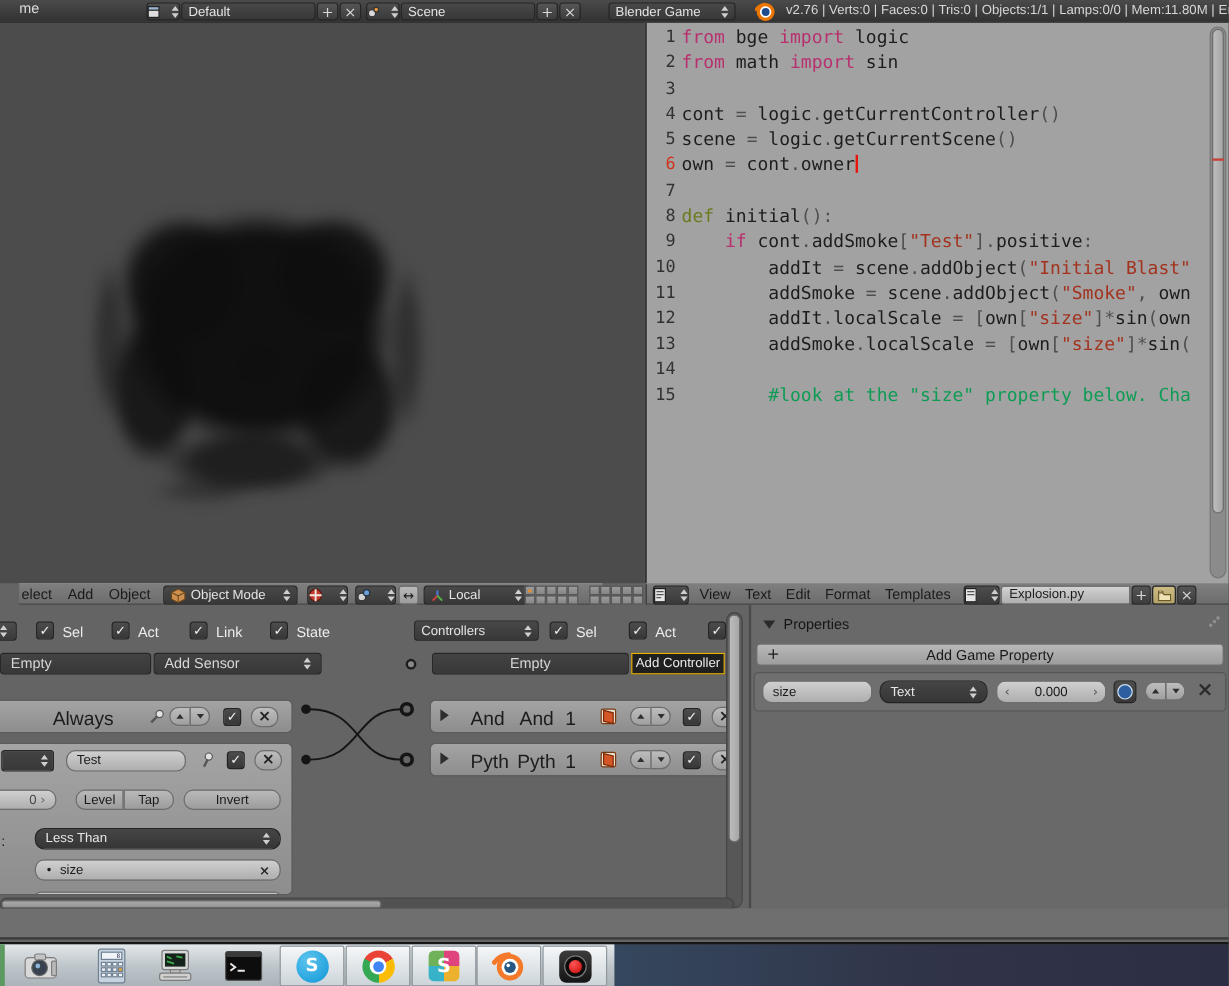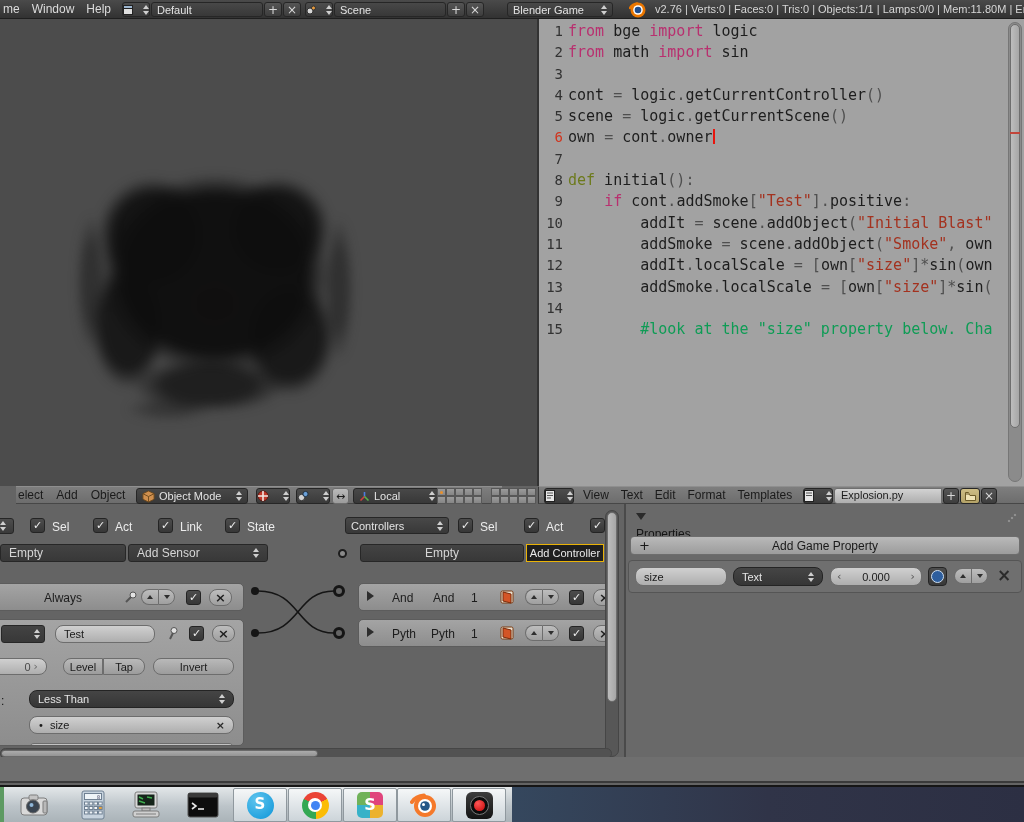--- a/index.html
+++ b/index.html
@@ -78,21 +78,21 @@
 
   
   #logic{left:0;top:504px;width:622px;height:253px;background:#646464;overflow:hidden;}
   .checkbox{width:15px;height:15px;background:linear-gradient(#4c4c4c,#373737);
     border:1px solid #242424;border-radius:3px;color:#efefef;display:flex;align-items:center;
     justify-content:center;font-size:11px;}
   .cb-label{font-size:12px;color:#ececec;}
   .bar-dark{background:linear-gradient(#434343,#383838);border:1px solid #272727;border-radius:3px;
     color:#d6d6d6;font-size:12px;display:flex;align-items:center;}
   .block{background:linear-gradient(#a4a4a4,#8d8d8d);border:1px solid #5c5c5c;border-radius:5px;}
-  .blk-label{font-size:12px;color:#1c1c1c;}
+  .blk-label{font-size:16px;color:#1c1c1c;}
   .updown{display:flex;height:16px;}
   .ud-cell{width:17px;display:flex;align-items:center;justify-content:center;
     background:linear-gradient(#bdbdbd,#9f9f9f);border:1px solid #6d6d6d;}
   .ud-cell:first-child{border-radius:8px 0 0 8px;border-right:none;}
   .ud-cell:last-child{border-radius:0 8px 8px 0;}
   .xbtn{width:23px;height:17px;border-radius:8px;background:linear-gradient(#bdbdbd,#9f9f9f);
     border:1px solid #6d6d6d;color:#222;display:flex;align-items:center;justify-content:center;
     font-size:13px;font-weight:bold;}
   .btn-light{background:linear-gradient(#b9b9b9,#9c9c9c);border:1px solid #6d6d6d;
     color:#1a1a1a;font-size:11px;display:flex;align-items:center;justify-content:center;}
@@ -100,21 +100,21 @@
     color:#e6e6e6;font-size:11px;display:flex;align-items:center;padding:0 8px;}
   .pill-light{background:linear-gradient(#d0d0d0,#aeaeae);border:1px solid #6d6d6d;border-radius:8px;
     color:#1a1a1a;font-size:11px;display:flex;align-items:center;padding:0 8px;}
   .hscroll{background:#525252;border:1px solid #464646;border-radius:6px;}
   .hscroll .thumb{position:absolute;top:1px;bottom:1px;border-radius:6px;
     background:linear-gradient(#ababab,#949494);border:1px solid #6a6a6a;}
 
   
   #properties{left:624px;top:504px;width:400px;height:253px;background:#696969;
     border-left:2px solid #4a4a4a;}
-  #prop-title{font-size:12px;color:#151515;display:flex;gap:7px;flex-direction:column;}
+  #prop-title{font-size:12px;color:#151515;display:flex;align-items:center;gap:7px;}
   .grip{width:12px;height:12px;background:
     radial-gradient(circle at 9px 3px,#8f8f8f 1.2px,transparent 1.6px),
     radial-gradient(circle at 6px 6px,#8f8f8f 1.2px,transparent 1.6px),
     radial-gradient(circle at 3px 9px,#8f8f8f 1.2px,transparent 1.6px);}
   #add-prop-btn{border-radius:4px;}
   #prop-row-box{border:1px solid #555;border-radius:4px;background:#6f6f6f;}
   .info-btn{background:linear-gradient(#4c4c4c,#383838);border:1px solid #242424;border-radius:4px;
     display:flex;align-items:center;justify-content:center;}
   .info-circle{width:13px;height:13px;border-radius:50%;background:#2d5e9e;border:1.5px solid #cfe0f2;
     color:#fff;font-size:9px;font-style:italic;display:flex;align-items:center;justify-content:center;}
@@ -130,21 +130,21 @@
     background:linear-gradient(#f5f7f8,#ccd4d9);display:flex;align-items:center;justify-content:center;}
   .logo-letter{position:absolute;color:#fff;font-weight:bold;font-size:15px;left:50%;top:50%;
     transform:translate(-50%,-54%);font-family:"DejaVu Sans",sans-serif;}
 </style>
 </head>
 <body>
 
 <div id="root">
 
   <div class="abs" id="top-header">
-    <div class="abs hdr-menus" style="left:3px;top:0;">
+    <div class="abs hdr-menus" style="left:3px;top:0;flex-direction:column;">
         <span class="menu-item">me</span>
         <span class="menu-item">Window</span>
         <span class="menu-item">Help</span>
       </div>
     <div class="abs chip-dark hchip" style="left:122px;top:2px;width:28px;">
       <svg width="10" height="10" viewBox="0 0 10 10">
           <rect x="0.5" y="0.5" width="9" height="9" fill="#dedede" stroke="#222"></rect>
           <rect x="0.5" y="0.5" width="9" height="3" fill="#9db6cf" stroke="#222"></rect>
         </svg>
       <span class="dd-arrows">

